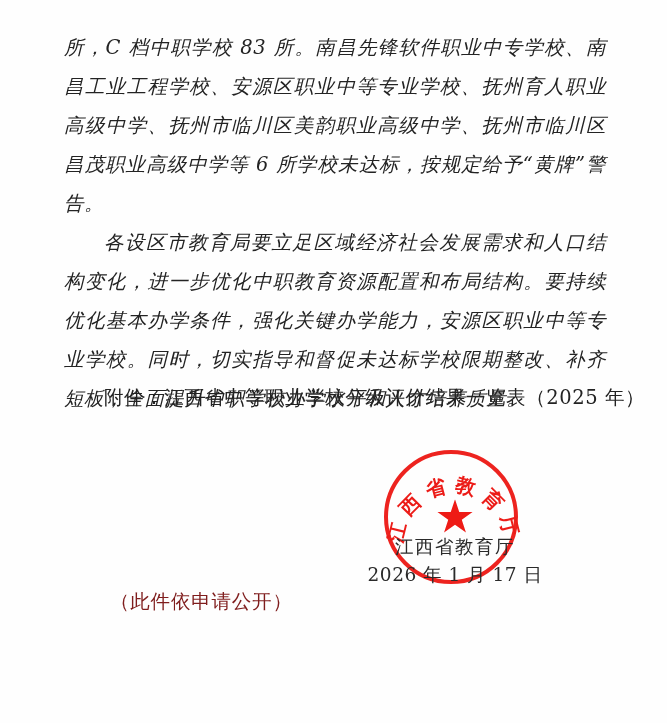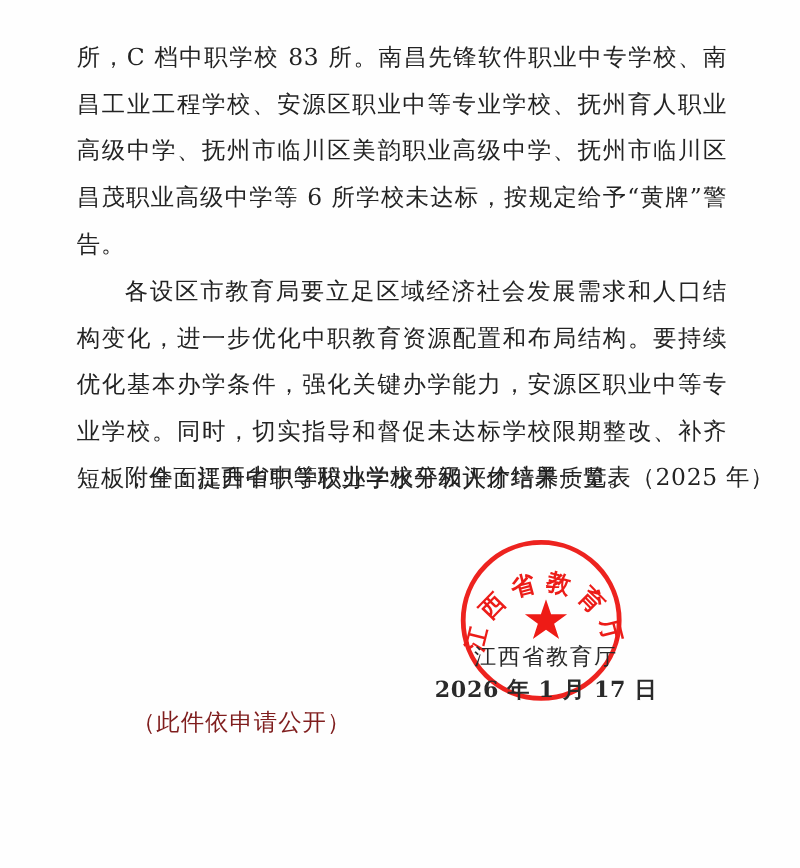--- a/index.html
+++ b/index.html
@@ -32,20 +32,21 @@
 
   .para {
     font-size: 19.5px;
     line-height: 39px;
     letter-spacing: 0.6px;
     text-align: justify;
     text-align-last: left;
     margin: 0;
     color: #232323;
     font-weight: 400;
+    font-style: italic;
   }
 
   .para.indent-2 {
     text-indent: 40px;
   }
 
   .para + .para {
     margin-top: 0px;
   }
 
@@ -132,21 +133,20 @@
   .seal-date {
     position: absolute;
     left: 50%;
     top: 124px;
     transform: translateX(-50%);
     font-size: 18.5px;
     letter-spacing: 0.5px;
     color: #2a2a2a;
     white-space: nowrap;
     z-index: 3;
-    font-weight: bold;
   }
 
   .footer-note {
     position: absolute;
     left: 110px;
     top: 588px;
     font-size: 19.5px;
     letter-spacing: 0.8px;
     color: #7f1d1d;
     white-space: nowrap;

